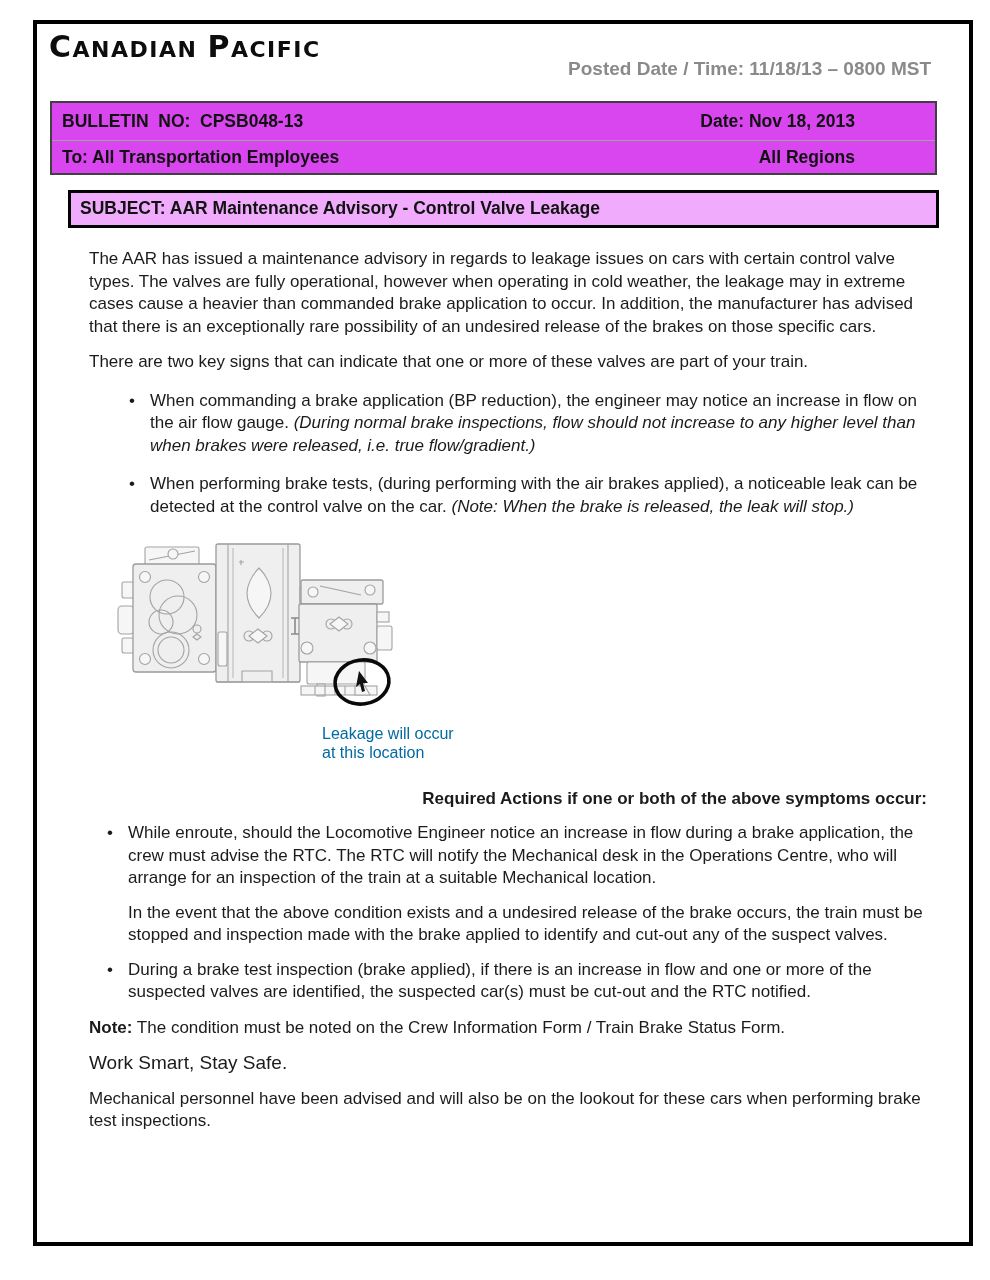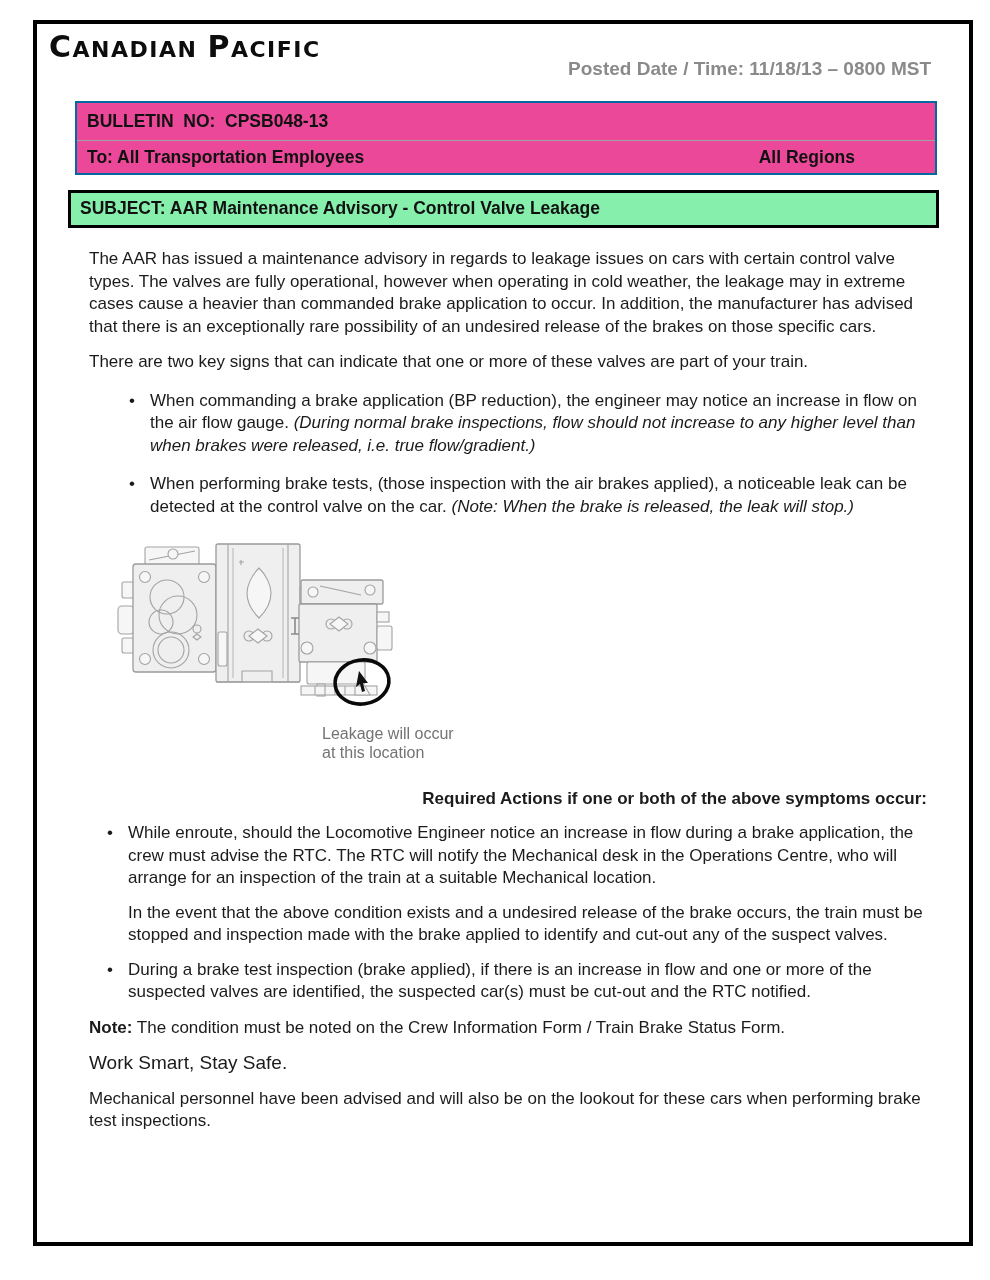--- a/index.html
+++ b/index.html
@@ -37,40 +37,40 @@
   }
   .doc-title {
     text-align:center; margin-top:5px;
     font-size:21px; font-weight:bold; letter-spacing:0.5px;
   }
   .doc-title span {
     border-bottom:3px solid #000; padding-bottom:1px;
   }
   
   .info-table {
-    margin:21px 32px 0 38px;
-    border:2px solid #0369a1;
-    background:#ec4899;
+    margin:21px 32px 0 13px;
+    border:2px solid #404040;
+    background:#d946ef;
   }
   .info-row {
     display:flex; align-items:center;
     padding:0 10px;
     font-size:17.5px; font-weight:bold; color:#111;
   }
   .info-row.r1 { height:37px; }
   .info-row.r2 { height:32px; border-top:1px solid #a2a2a2; }
   .info-left { flex:1; white-space:pre-wrap; }
   .info-right { width:270px; text-align:right; padding-right:70px; box-sizing:border-box; }
   
   .subject-box {
     margin:15px 30px 0 31px;
     border:3px solid #000;
     padding:5px 9px 6px 9px;
     font-size:17.5px; font-weight:bold; color:#111;
-    background:#86efac;
+    background:#f0abfc;
   }
   
   .content { padding:0 42px 0 52px; font-size:17px; line-height:22.5px; }
   p.para { margin:13px 0 0 0; }
   p.first { margin-top:20px; }
   .bullet { display:flex; }
   .bullet .dot {
     flex:0 0 21px; font-size:17px; line-height:22.5px;
   }
   .bullet .btext { flex:1; }
@@ -80,21 +80,21 @@
   .ital { font-style:italic; }
   .required-heading { margin:26px 0 0 0; font-weight:bold;text-align:right; }
   .note-para { margin:13px 0 0 0; }
   .note-label { font-weight:bold;margin-top:10px; }
   .closing1 { margin-top:26px; }
   .closing2 { margin-top:46px; font-size:19px; }
   
   .figure-wrap { margin:18px 0 0 26px; width:420px; }
   .fig-caption {
     margin:3px 0 0 207px;
-    font-size:16px; line-height:19px; color:#737373;
+    font-size:16px; line-height:19px; color:#0369a1;
   }
   svg .part { fill:#efefef; stroke:#9b9b9b; stroke-width:1.3; }
   svg .lite { fill:#f6f6f6; stroke:#a3a3a3; stroke-width:1.1; }
   svg .ln   { fill:none; stroke:#a3a3a3; stroke-width:1.1; }
 </style>
 </head>
 <body>
 
 <div class="frame">
 
@@ -102,20 +102,21 @@
     <div class="logo">
       <span class="li">C</span><span class="lr">ANADIAN</span><span class="gap"></span><span class="li">P</span><span class="lr">ACIFIC</span>
     </div>
     <div class="posted">Posted Date / Time: 11/18/13 – 0800 MST</div>
   </div>
 
 
   <div class="info-table">
     <div class="info-row r1">
       <span class="info-left">BULLETIN  NO:  CPSB048-13</span>
+      <span class="info-right">Date: Nov 18, 2013</span>
     </div>
     <div class="info-row r2">
       <span class="info-left">To: All Transportation Employees</span>
       <span class="info-right">All Regions</span>
     </div>
   </div>
 
   <div class="subject-box">SUBJECT: AAR Maintenance Advisory - Control Valve Leakage</div>
 
   <div class="content">
@@ -124,21 +125,21 @@
 
     <p class="para">There are two key signs that can indicate that one or more of these valves are part of your train.</p>
 
     <div class="blist1">
       <div class="bullet">
         <span class="dot">•</span>
         <span class="btext"><span>When commanding a brake application (BP reduction), the engineer may notice an increase in flow on the air flow gauge. </span><span class="ital">(During normal brake inspections, flow should not increase to any higher level than when brakes were released, i.e. true flow/gradient.)</span></span>
       </div>
       <div class="bullet">
         <span class="dot">•</span>
-        <span class="btext"><span>When performing brake tests, (those inspection with the air brakes applied), a noticeable leak can be detected at the control valve on the car.  </span><span class="ital">(Note: When the brake is released, the leak will stop.)</span></span>
+        <span class="btext"><span>When performing brake tests, (during performing with the air brakes applied), a noticeable leak can be detected at the control valve on the car.  </span><span class="ital">(Note: When the brake is released, the leak will stop.)</span></span>
       </div>
     </div>
 
     <div class="figure-wrap">
       <svg width="390" height="178" viewBox="0 0 390 178">
 
         <g>
           <rect class="lite" x="3" y="70" width="16" height="28" rx="4"></rect>
           <rect class="lite" x="7" y="46" width="12" height="16" rx="2"></rect>
           <rect class="lite" x="7" y="102" width="12" height="15" rx="2"></rect>

